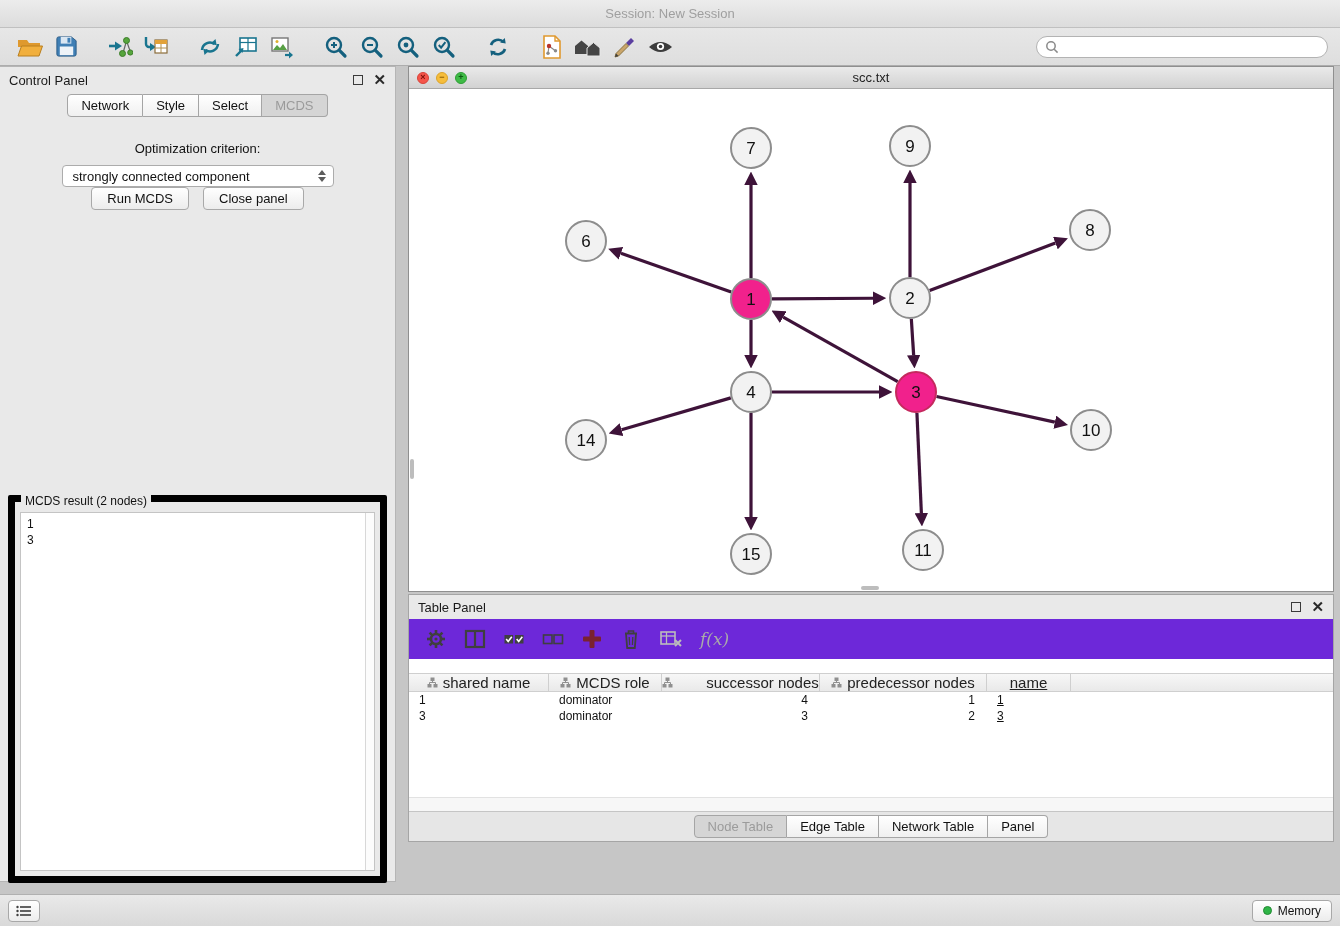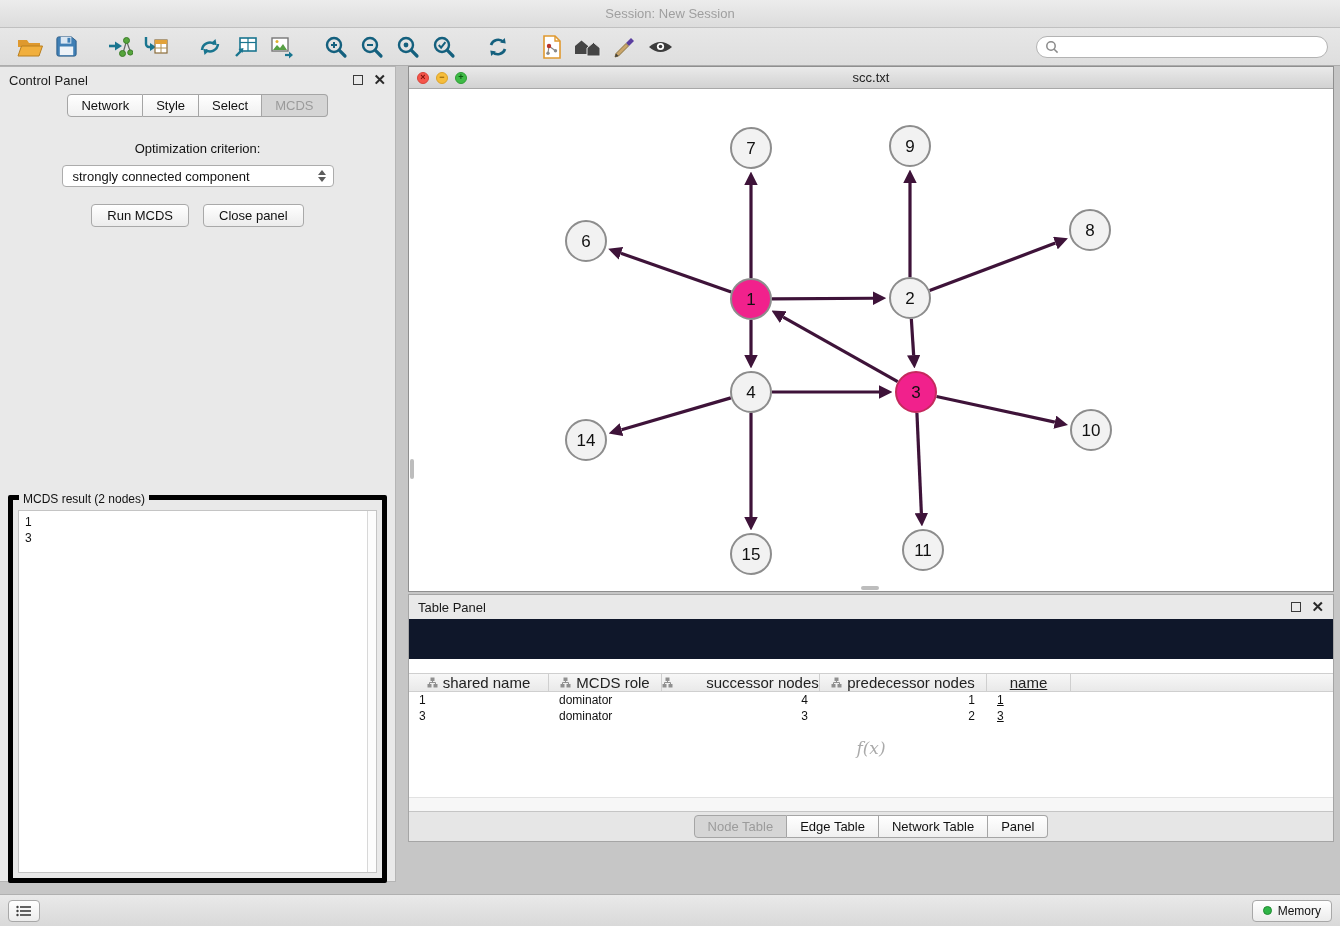--- a/index.html
+++ b/index.html
@@ -35,25 +35,25 @@
   .tab:last-child { border-radius:0 4px 4px 0; }
   .tab.active { background:#d5d5d5; color:#9b9b9b; }
   .cp-body { text-align:center; font-size:13px; color:#111; }
   .crit-label { margin-top:24px; }
   .dropdown { margin:9px auto 0; width:272px; height:22px; background:#fff; border:1px solid #acacac;
     border-radius:4px; display:flex; align-items:center; padding:0 7px 0 10px; }
   .dd-label { flex:1; text-align:left; font-size:13px; }
   .dd-arrows { display:flex; flex-direction:column; align-items:center; gap:2px; }
   .tri-up { width:0; height:0; border-left:4px solid transparent; border-right:4px solid transparent; border-bottom:5px solid #5c5c5c; }
   .tri-down { width:0; height:0; border-left:4px solid transparent; border-right:4px solid transparent; border-top:5px solid #5c5c5c; }
-  .btn-row { margin-top:17px; display:flex; justify-content:center; gap:14px; }
+  .btn-row { margin-top:0; display:flex; justify-content:center; gap:14px; }
   .btn { border:1px solid #a9a9a9; border-radius:4px; background:linear-gradient(#ffffff,#ececec);
     padding:3px 15px; font-size:13px; color:#111; }
   .result-group { position:absolute; left:8px; top:428px; width:379px; height:388px;
-    border:5px solid #000000; border-radius:2px; }
+    border:7px solid #000000; border-radius:2px; }
   .result-legend { position:absolute; top:-8px; left:6px; background:#e9e9e9; padding:0 4px; font-size:12px; color:#111; }
   .result-box { position:absolute; left:5px; right:5px; top:10px; bottom:5px; background:#fff;
     border:1px solid #c4c4c4; text-align:left; font-size:12px; padding:3px 6px; line-height:16px; color:#111; }
   .result-scroll { position:absolute; right:0; top:0; bottom:0; width:9px; background:#fcfcfc; border-left:1px solid #d8d8d8; }
 
   
   .net-window { position:absolute; left:408px; top:66px; width:926px; height:526px;
     background:#fff; border:1px solid #8f8f8f; }
   .net-titlebar { height:22px; background:linear-gradient(#eaeaea,#d2d2d2); border-bottom:1px solid #a8a8a8;
     display:flex; align-items:center; padding:0 8px; position:relative; }
@@ -67,21 +67,21 @@
   #graph-svg { display:block; background:#fff; }
   #graph-svg text { font-family:"Liberation Sans",sans-serif; }
   .hthumb { position:absolute; left:452px; bottom:1px; width:18px; height:4px; background:#bdbdbd; border-radius:2px; }
   .vthumb { position:absolute; left:1px; top:392px; width:4px; height:20px; background:#bdbdbd; border-radius:2px; }
 
   
   .table-panel { position:absolute; left:408px; top:594px; width:926px; height:248px;
     background:#fff; border:1px solid #a5a5a5; display:flex; flex-direction:column; }
   .tp-header { height:24px; background:#e9e9e9; display:flex; align-items:center; padding:0 9px; font-size:13px; color:#1a1a1a; }
   .tp-header .spacer { flex:1; }
-  .tp-toolbar { height:40px; background:#0f172a; display:flex; align-items:center; padding:0 16px; gap:17px;flex-direction:column; }
+  .tp-toolbar { height:40px; background:#6d28d9; display:flex; align-items:center; padding:0 16px; gap:17px; }
   .fx { font-family:"DejaVu Serif", serif; font-style:italic; font-size:17px; color:#aaaaaa; }
   .thead { display:flex; height:19px; margin-top:14px; background:linear-gradient(#f7f7f7,#e9e9e9);
     border-top:1px solid #cfcfcf; border-bottom:1px solid #cfcfcf; font-size:15px; color:#222; }
   .hc { display:flex; align-items:center; justify-content:center; gap:5px; border-right:1px solid #cfcfcf; height:100%; }
   .c0 { width:140px; } .c1 { width:113px; } .c2 { width:158px;gap:33px; } .c3 { width:167px; } .c4 { width:84px;text-decoration:underline; }
   .trow { display:flex; height:16px; font-size:12px; align-items:center; color:#111; }
   .tc { padding:0 10px; overflow:hidden; white-space:nowrap; }
   .tc.num { text-align:right; padding-right:12px; }
   .tbody-fill { flex:1; }
   .hscroll { height:14px; background:#f7f7f7; border-top:1px solid #e2e2e2; }

